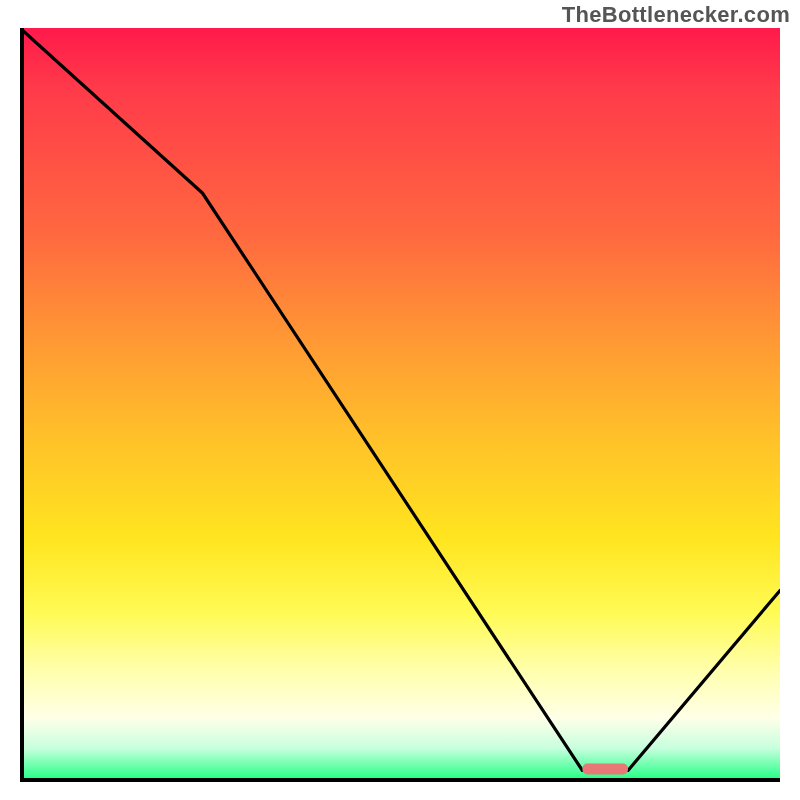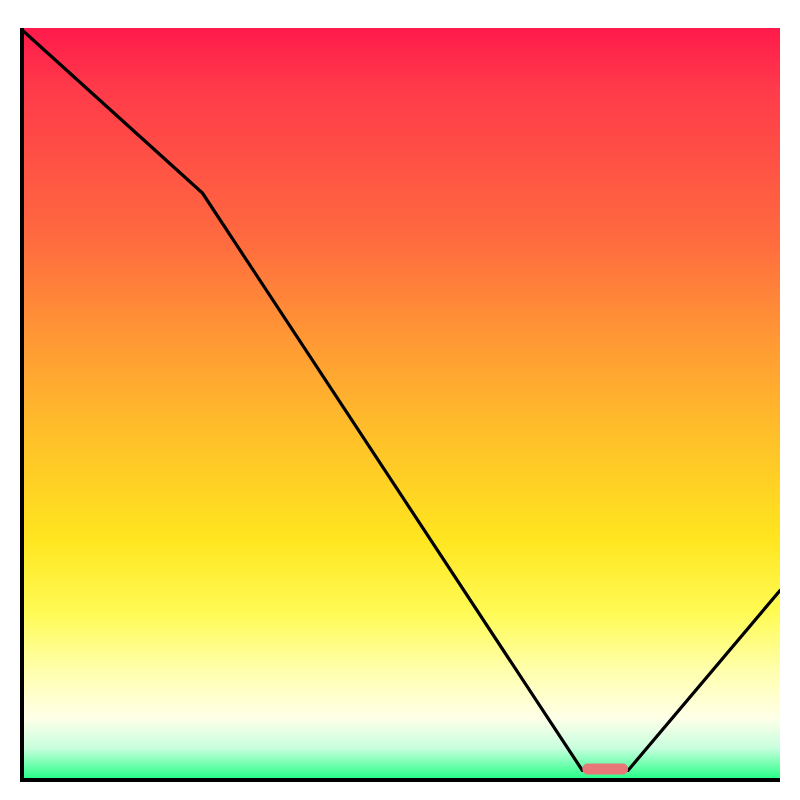--- a/index.html
+++ b/index.html
@@ -80,20 +80,21 @@
     stroke: #000000;
     stroke-width: 3.2;
     stroke-linejoin: round;
     stroke-linecap: round;
   }
 </style>
 </head>
 <body>
 
 <div id="container">
+  <div id="attribution">TheBottlenecker.com</div>
 
   <div id="plot-area"></div>
   <div id="y-axis"></div>
   <div id="x-axis"></div>
 
   <svg id="curve" viewBox="0 0 760 750" preserveAspectRatio="none">
     <g class="line">
       <path id="line-path" d="M0.0 0.0 L182.4 165.0 L562.4 742.5 L608.0 742.5 L760.0 562.5"></path>
     </g>
     <rect id="marker-rect" class="marker" rx="5" ry="5" x="562.4" y="735.5" width="45.6" height="11"></rect>

